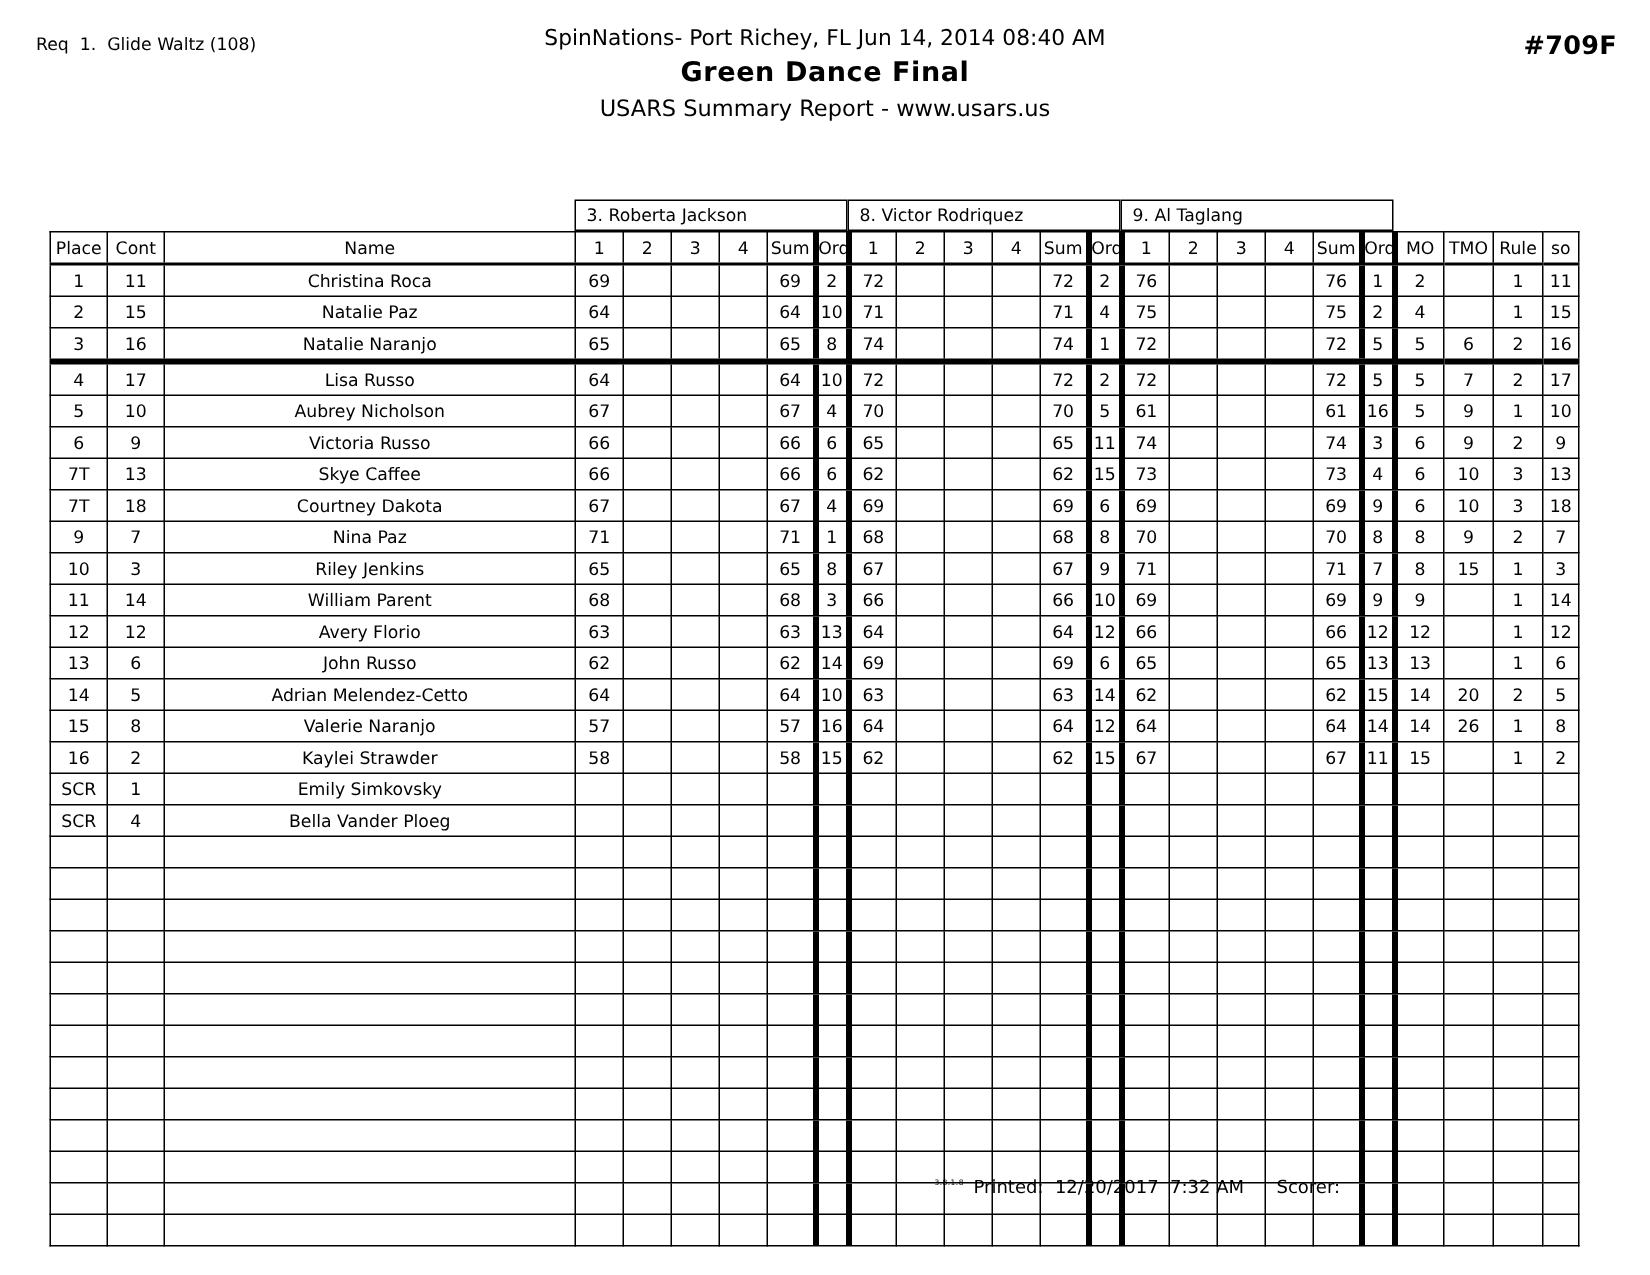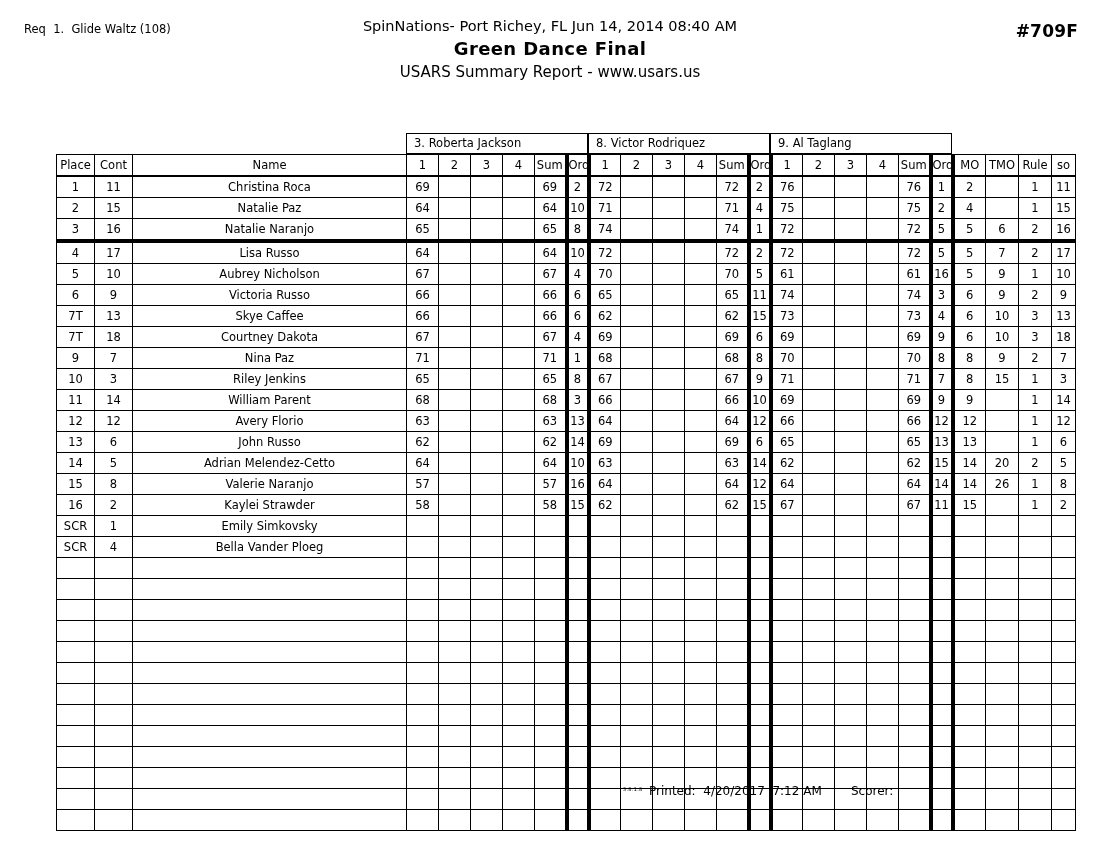--- a/index.html
+++ b/index.html
@@ -25,21 +25,21 @@
   #title-block{
     position:absolute;left:0;right:0;top:16px;
     text-align:center;
   }
   #title-block .t1{font-size:19px;font-weight:bold;letter-spacing:.1px;line-height:22px;}
   #title-block .t2{font-size:14.5px;line-height:20px;}
   #title-block .t3{font-size:18px;font-weight:bold;line-height:25px;letter-spacing:.4px;}
   #title-block .t4{font-size:15px;line-height:22px;}
 
   
-  #sheet{position:absolute;left:36px;top:133px;width:1011px;padding-left:20px;}
+  #sheet{position:absolute;left:13px;top:133px;width:1011px;padding-left:20px;}
   #judgebar{position:relative;height:21px;}
   .judgebox{
     position:absolute;top:0;height:21px;
     border:1px solid #000;
     box-sizing:border-box;
     font-size:11.5px;
     line-height:19px;
     padding-left:7px;
     background:#fff;
     white-space:nowrap;
@@ -1003,15 +1003,15 @@
           <td></td>
           <td></td>
           <td></td>
         </tr>
       </tbody>
   </table>
 </div>
 
 <div id="footer">
   <div id="ver">3.8.1.8</div>
-  <div id="printed">Printed:  4/20/2017  7:12 AM</div>
+  <div id="printed">Printed:  12/20/2017  7:32 AM</div>
   <div id="scorer">Scorer:</div>
 </div>
 
 </body></html>

